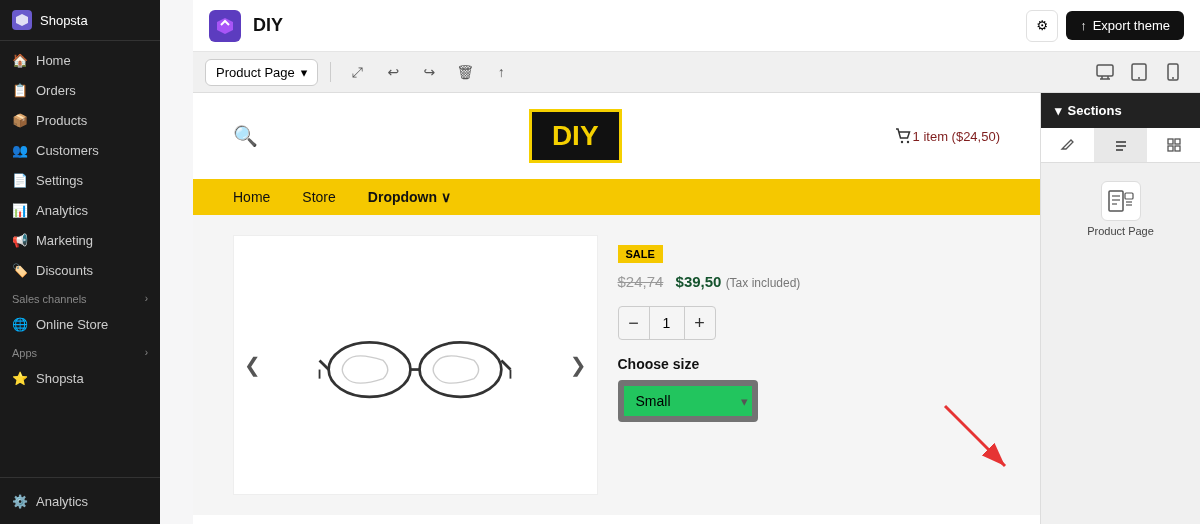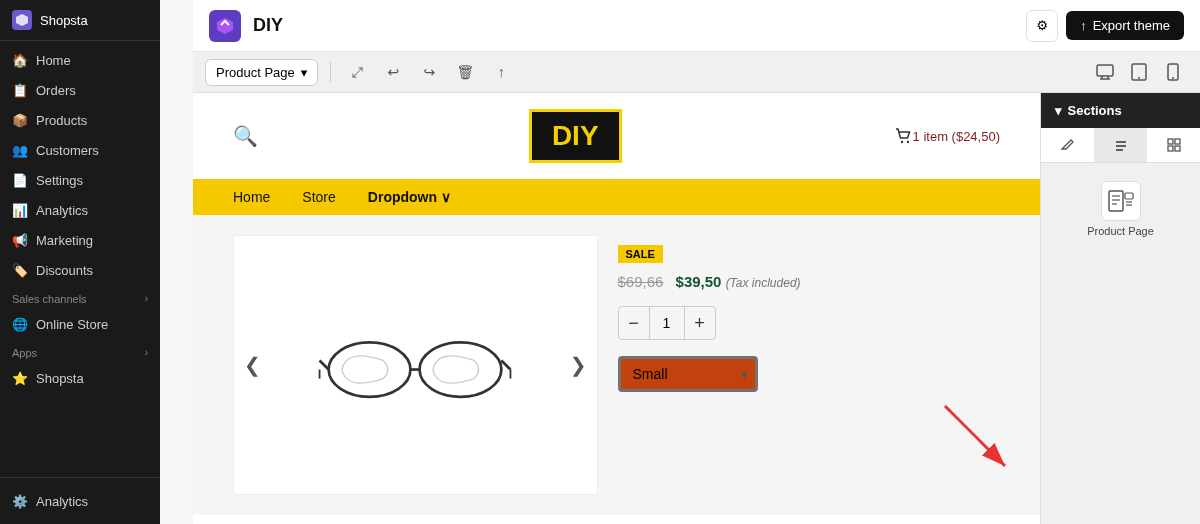--- a/index.html
+++ b/index.html
@@ -55,27 +55,27 @@
     .product-image-area { flex: 1; display: flex; align-items: center; justify-content: center; position: relative; background: #fff; border: 1px solid #eee; }
     .product-image-area .prev-btn, .product-image-area .next-btn { position: absolute; top: 50%; transform: translateY(-50%); background: none; border: none; font-size: 20px; cursor: pointer; color: #555; }
     .product-image-area .prev-btn { left: 10px; }
     .product-image-area .next-btn { right: 10px; }
     .product-info { flex: 1; padding: 10px 20px; }
     .sale-badge { background: #f5c800; font-size: 11px; font-weight: 700; padding: 3px 8px; display: inline-block; margin-bottom: 10px; }
     .product-title { font-size: 26px; font-weight: 700; color: #111; margin-bottom: 10px; }
     .product-price { font-size: 15px; color: #555; margin-bottom: 16px; }
     .product-price .original { text-decoration: line-through; color: #999; margin-right: 8px; }
     .product-price .current { color: #14532d; font-weight: 600; }
-    .product-price .tax { color: #777; font-size: 12px; font-style: italic; }
+    .product-price .tax { color: #777; font-size: 12px; }
     .qty-label, .size-label { font-size: 14px; font-weight: 600; margin-bottom: 8px; color: #111; }
     .qty-control { display: flex; align-items: center; gap: 0; border: 1px solid #ccc; border-radius: 4px; width: fit-content; margin-bottom: 16px; }
     .qty-btn { width: 30px; height: 32px; display: flex; align-items: center; justify-content: center; background: none; border: none; font-size: 18px; cursor: pointer; color: #333; }
     .qty-value { width: 36px; text-align: center; border-left: 1px solid #ccc; border-right: 1px solid #ccc; height: 32px; display: flex; align-items: center; justify-content: center; font-size: 14px; }
     .size-select-wrapper { position: relative; width: 140px; }
-    .size-select { width: 100%; border: 3px solid #737373; border-radius: 4px; padding: 7px 12px; font-size: 14px; appearance: none; background: #c2410c; cursor: pointer; }
+    .size-select { width: 100%; border: 6px solid #737373; border-radius: 4px; padding: 7px 12px; font-size: 14px; appearance: none; background: #22c55e; cursor: pointer; }
     .size-select-arrow { position: absolute; right: 10px; top: 50%; transform: translateY(-50%); color: #555; pointer-events: none; }
 
     
     .red-arrow { position: absolute; bottom: 40px; right: 20px; pointer-events: none; z-index: 10; }
 
     
     .right-panel { width: 160px; background: #f0f0f0; border-left: 1px solid #ddd; display: flex; flex-direction: column; flex-shrink: 0; }
     .panel-section-header { background: #222; color: #fff; padding: 10px 14px; font-size: 13px; font-weight: 600; display: flex; align-items: center; gap: 6px; }
     .panel-view-btns { display: flex; border-bottom: 1px solid #ddd; background: #fff; }
     .panel-view-btn { flex: 1; height: 34px; display: flex; align-items: center; justify-content: center; border: none; background: transparent; cursor: pointer; color: #555; font-size: 15px; }
@@ -257,29 +257,30 @@
 
             <path d="M35 45 Q45 35 75 45 Q85 55 75 65 Q45 75 35 65 Q25 55 35 45Z" stroke="#555" stroke-width="1.5" fill="none" opacity="0.3"></path>
             <path d="M135 45 Q145 35 175 45 Q185 55 175 65 Q145 75 135 65 Q125 55 135 45Z" stroke="#555" stroke-width="1.5" fill="none" opacity="0.3"></path>
           </svg>
           <button class="next-btn">❯</button>
         </div>
 
         <div class="product-info">
           <span class="sale-badge">SALE</span>
           <div class="product-price">
-            <span class="original">$69,66</span>
+            <span class="original">$24,74</span>
             <span class="current">$39,50</span>
             <span class="tax">(Tax included)</span>
           </div>
           <div class="qty-control">
             <button class="qty-btn">−</button>
             <div class="qty-value">1</div>
             <button class="qty-btn">+</button>
           </div>
+          <div class="size-label">Choose size</div>
           <div class="size-select-wrapper">
             <select class="size-select">
               <option>Small</option>
               <option>Medium</option>
               <option>Large</option>
             </select>
             <span class="size-select-arrow">▾</span>
           </div>
         </div>
       </div>

